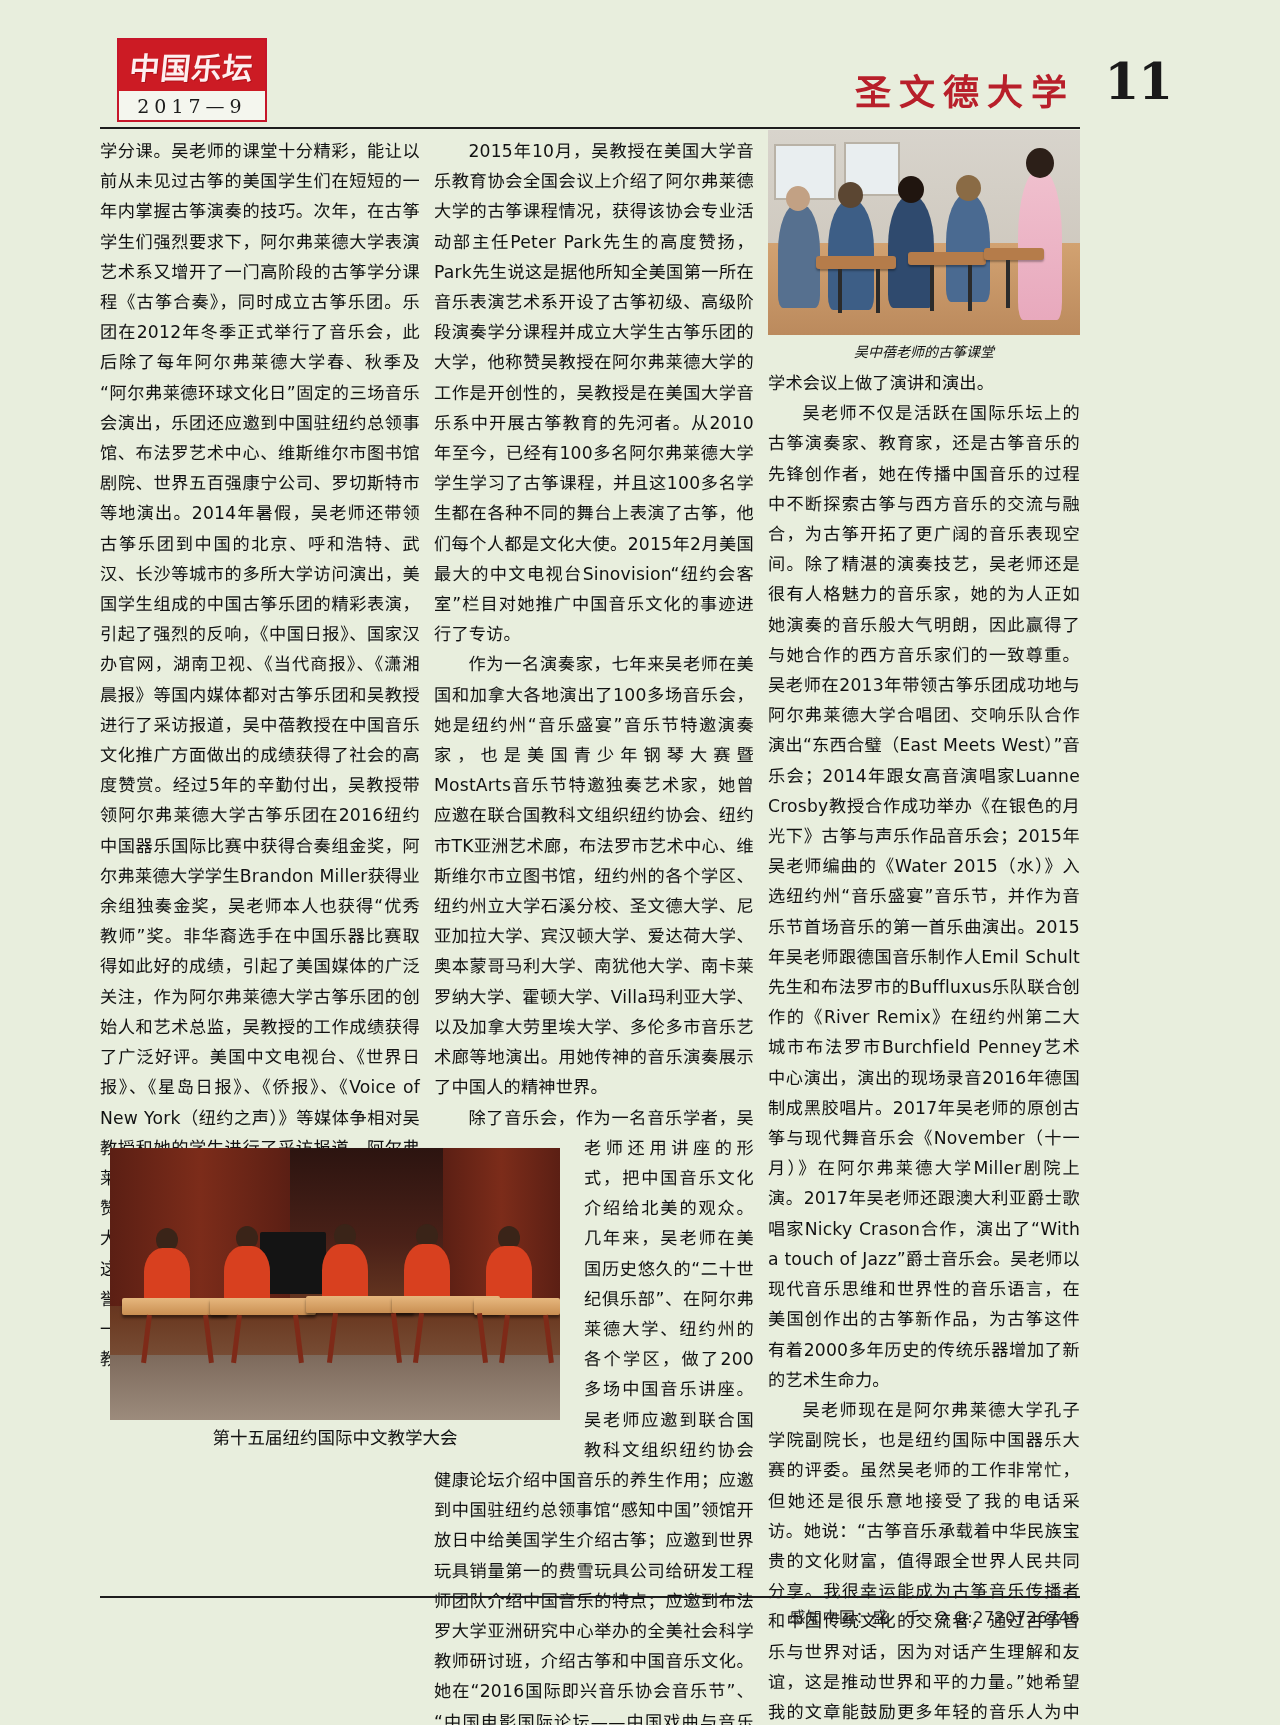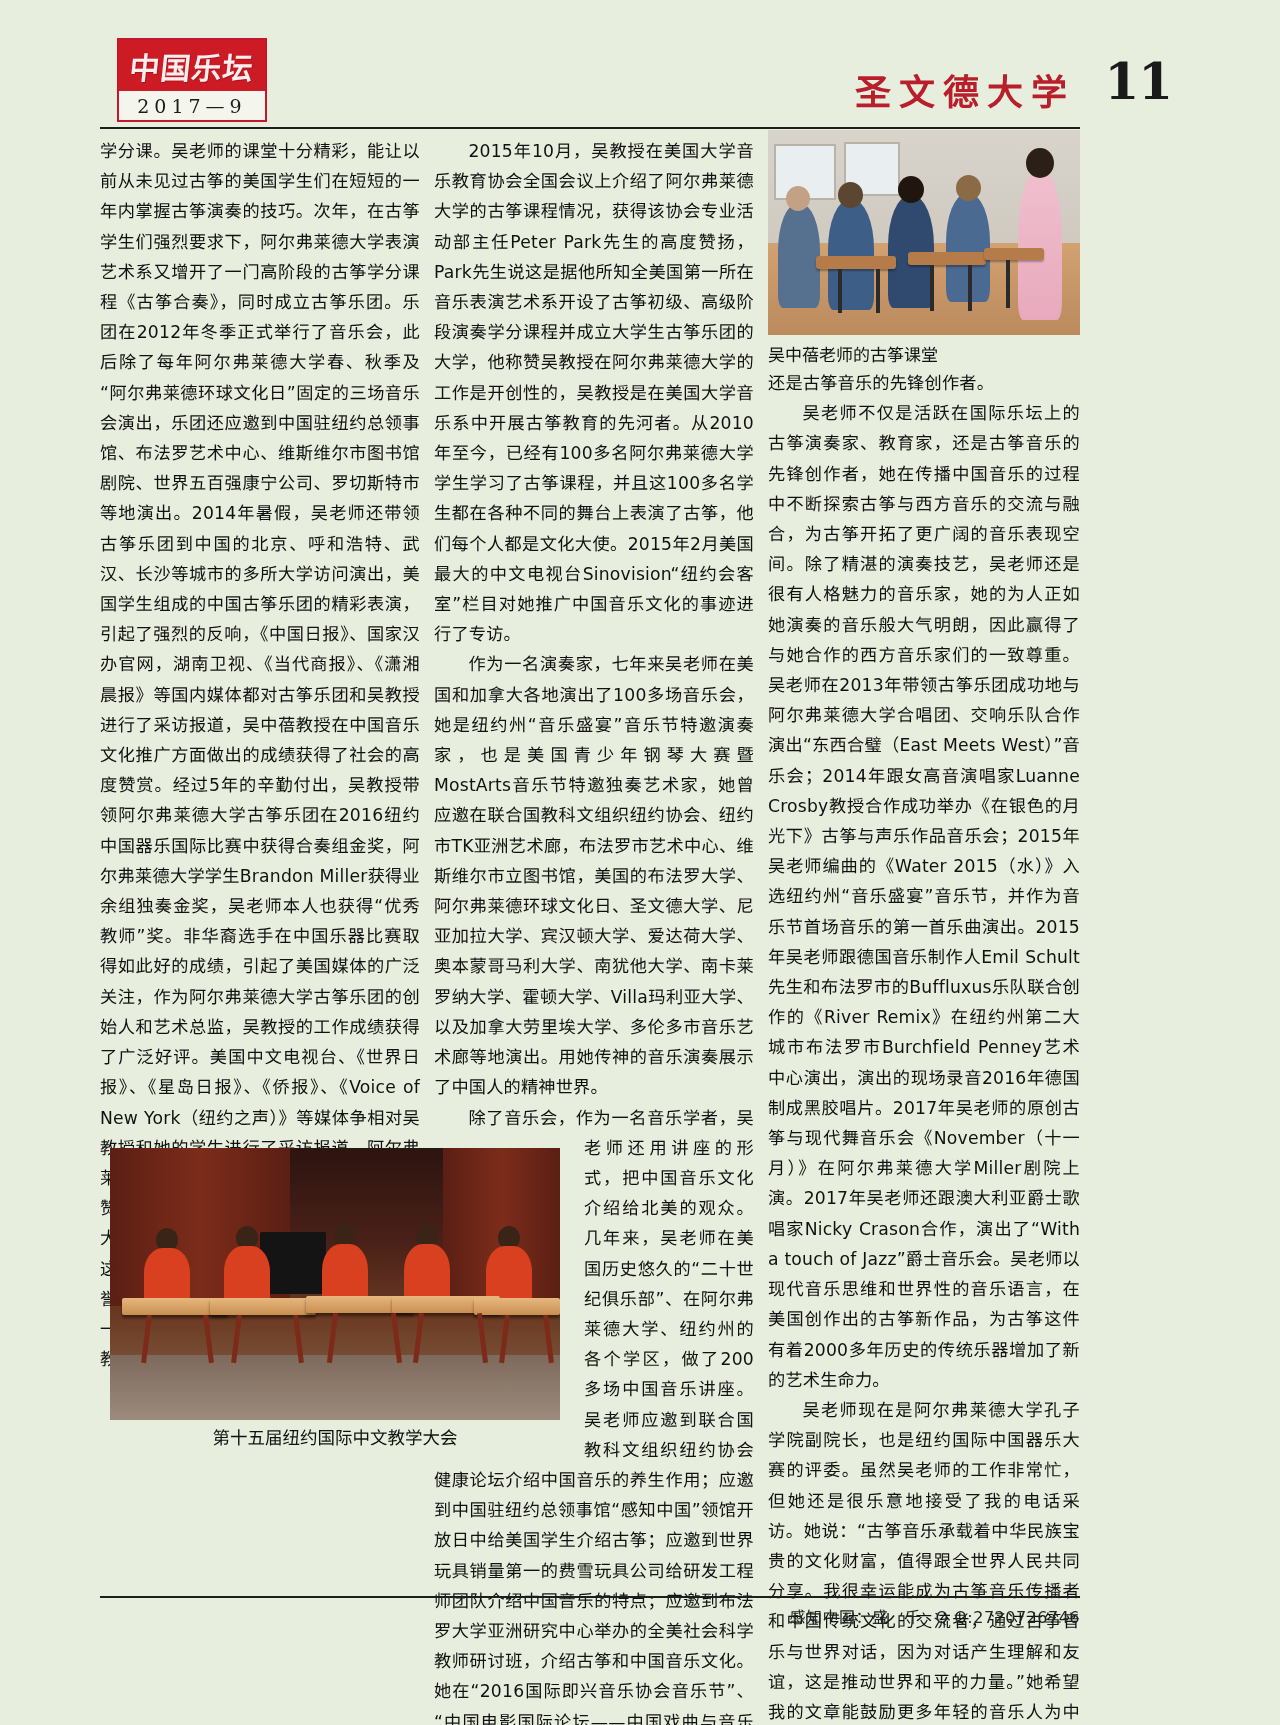--- a/index.html
+++ b/index.html
@@ -77,21 +77,21 @@
   
   .photo{position:absolute;overflow:hidden;}
 
   
   #photo-classroom{
     left:768px;top:130px;width:312px;height:205px;
     background:#caa889;
   }
   #cap-classroom{
     position:absolute;left:768px;top:341px;width:312px;
-    text-align:left;font-size:17px;color:#111;
+    text-align:center;font-size:14px;color:#111;font-style:italic;
   }
 
   
   #photo-concert{
     left:110px;top:1148px;width:450px;height:272px;
     background:#1a0d0a;
   }
   #cap-concert{
     position:absolute;left:110px;top:1424px;width:450px;
     text-align:center;font-size:17.5px;color:#111;
@@ -152,21 +152,21 @@
 <div class="rule-top"></div>
 
 <div class="col" id="col1">
   <p>学分课。吴老师的课堂十分精彩，能让以前从未见过古筝的美国学生们在短短的一年内掌握古筝演奏的技巧。次年，在古筝学生们强烈要求下，阿尔弗莱德大学表演艺术系又增开了一门高阶段的古筝学分课程《古筝合奏》，同时成立古筝乐团。乐团在2012年冬季正式举行了音乐会，此后除了每年阿尔弗莱德大学春、秋季及“阿尔弗莱德环球文化日”固定的三场音乐会演出，乐团还应邀到中国驻纽约总领事馆、布法罗艺术中心、维斯维尔市图书馆剧院、世界五百强康宁公司、罗切斯特市等地演出。2014年暑假，吴老师还带领古筝乐团到中国的北京、呼和浩特、武汉、长沙等城市的多所大学访问演出，美国学生组成的中国古筝乐团的精彩表演，引起了强烈的反响，《中国日报》、国家汉办官网，湖南卫视、《当代商报》、《潇湘晨报》等国内媒体都对古筝乐团和吴教授进行了采访报道，吴中蓓教授在中国音乐文化推广方面做出的成绩获得了社会的高度赞赏。经过5年的辛勤付出，吴教授带领阿尔弗莱德大学古筝乐团在2016纽约中国器乐国际比赛中获得合奏组金奖，阿尔弗莱德大学学生Brandon Miller获得业余组独奏金奖，吴老师本人也获得“优秀教师”奖。非华裔选手在中国乐器比赛取得如此好的成绩，引起了美国媒体的广泛关注，作为阿尔弗莱德大学古筝乐团的创始人和艺术总监，吴教授的工作成绩获得了广泛好评。美国中文电视台、《世界日报》、《星岛日报》、《侨报》、《Voice of New York（纽约之声）》等媒体争相对吴教授和她的学生进行了采访报道。阿尔弗莱德大学校长也亲自写贺信给吴教授，称赞她为学校做出了特殊贡献，并感谢她为大学争光。当地报纸阿尔弗莱德太阳报是这样评价吴老师：“她是一位享有国际声誉的古筝演奏家，但在阿尔弗莱德，她是一位用最好的心灵和情感呈现学生的优秀教师。”</p>
 </div>
 
 <div class="col" id="col2">
     <div style="float: left; width: 0px; height: 1012px;"></div>
     <div style="float: left; clear: left; width: 150px; height: 300px;"></div>
   <p class="ind">2015年10月，吴教授在美国大学音乐教育协会全国会议上介绍了阿尔弗莱德大学的古筝课程情况，获得该协会专业活动部主任Peter Park先生的高度赞扬，Park先生说这是据他所知全美国第一所在音乐表演艺术系开设了古筝初级、高级阶段演奏学分课程并成立大学生古筝乐团的大学，他称赞吴教授在阿尔弗莱德大学的工作是开创性的，吴教授是在美国大学音乐系中开展古筝教育的先河者。从2010年至今，已经有100多名阿尔弗莱德大学学生学习了古筝课程，并且这100多名学生都在各种不同的舞台上表演了古筝，他们每个人都是文化大使。2015年2月美国最大的中文电视台Sinovision“纽约会客室”栏目对她推广中国音乐文化的事迹进行了专访。</p>
-  <p class="ind">作为一名演奏家，七年来吴老师在美国和加拿大各地演出了100多场音乐会，她是纽约州“音乐盛宴”音乐节特邀演奏家，也是美国青少年钢琴大赛暨MostArts音乐节特邀独奏艺术家，她曾应邀在联合国教科文组织纽约协会、纽约市TK亚洲艺术廊，布法罗市艺术中心、维斯维尔市立图书馆，美国的布法罗大学、阿尔弗莱德环球文化日、圣文德大学、尼亚加拉大学、宾汉顿大学、爱达荷大学、奥本蒙哥马利大学、南犹他大学、南卡莱罗纳大学、霍顿大学、Villa玛利亚大学、以及加拿大劳里埃大学、多伦多市音乐艺术廊等地演出。用她传神的音乐演奏展示了中国人的精神世界。</p>
+  <p class="ind">作为一名演奏家，七年来吴老师在美国和加拿大各地演出了100多场音乐会，她是纽约州“音乐盛宴”音乐节特邀演奏家，也是美国青少年钢琴大赛暨MostArts音乐节特邀独奏艺术家，她曾应邀在联合国教科文组织纽约协会、纽约市TK亚洲艺术廊，布法罗市艺术中心、维斯维尔市立图书馆，纽约州的各个学区、纽约州立大学石溪分校、圣文德大学、尼亚加拉大学、宾汉顿大学、爱达荷大学、奥本蒙哥马利大学、南犹他大学、南卡莱罗纳大学、霍顿大学、Villa玛利亚大学、以及加拿大劳里埃大学、多伦多市音乐艺术廊等地演出。用她传神的音乐演奏展示了中国人的精神世界。</p>
   <p class="ind">除了音乐会，作为一名音乐学者，吴老师还用讲座的形式，把中国音乐文化介绍给北美的观众。几年来，吴老师在美国历史悠久的“二十世纪俱乐部”、在阿尔弗莱德大学、纽约州的各个学区，做了200多场中国音乐讲座。吴老师应邀到联合国教科文组织纽约协会健康论坛介绍中国音乐的养生作用；应邀到中国驻纽约总领事馆“感知中国”领馆开放日中给美国学生介绍古筝；应邀到世界玩具销量第一的费雪玩具公司给研发工程师团队介绍中国音乐的特点；应邀到布法罗大学亚洲研究中心举办的全美社会科学教师研讨班，介绍古筝和中国音乐文化。她在“2016国际即兴音乐协会音乐节”、“中国电影国际论坛——中国戏曲与音乐电影”、“第十五届纽约国际中文教学大会”等国际性</p>
 </div>
 
 <div class="photo" id="photo-classroom">
   <div class="cl-wall"></div>
   <div class="cl-floor"></div>
 
   <div class="cl-win" style="left:6px;top:14px;width:58px;height:52px;"></div>
   <div class="cl-win" style="left:76px;top:12px;width:52px;height:50px;"></div>
 
@@ -190,21 +190,21 @@
   <div class="cl-zither" style="left:216px;top:118px;width:60px;height:12px;"></div>
   <div class="cl-stand" style="left:70px;top:139px;width:4px;height:44px;"></div>
   <div class="cl-stand" style="left:108px;top:139px;width:4px;height:44px;"></div>
   <div class="cl-stand" style="left:162px;top:135px;width:4px;height:46px;"></div>
   <div class="cl-stand" style="left:200px;top:135px;width:4px;height:46px;"></div>
   <div class="cl-stand" style="left:238px;top:130px;width:4px;height:48px;"></div>
 </div>
 <div id="cap-classroom">吴中蓓老师的古筝课堂</div>
 
 <div class="col" id="col3b">
-  <p>还是古筝音乐的先锋创作者。</p>
+  <p>学术会议上做了演讲和演出。</p>
   <p class="ind">吴老师不仅是活跃在国际乐坛上的古筝演奏家、教育家，还是古筝音乐的先锋创作者，她在传播中国音乐的过程中不断探索古筝与西方音乐的交流与融合，为古筝开拓了更广阔的音乐表现空间。除了精湛的演奏技艺，吴老师还是很有人格魅力的音乐家，她的为人正如她演奏的音乐般大气明朗，因此赢得了与她合作的西方音乐家们的一致尊重。吴老师在2013年带领古筝乐团成功地与阿尔弗莱德大学合唱团、交响乐队合作演出“东西合璧（East Meets West）”音乐会；2014年跟女高音演唱家Luanne Crosby教授合作成功举办《在银色的月光下》古筝与声乐作品音乐会；2015年吴老师编曲的《Water 2015（水）》入选纽约州“音乐盛宴”音乐节，并作为音乐节首场音乐的第一首乐曲演出。2015年吴老师跟德国音乐制作人Emil Schult先生和布法罗市的Buffluxus乐队联合创作的《River Remix》在纽约州第二大城市布法罗市Burchfield Penney艺术中心演出，演出的现场录音2016年德国制成黑胶唱片。2017年吴老师的原创古筝与现代舞音乐会《November（十一月）》在阿尔弗莱德大学Miller剧院上演。2017年吴老师还跟澳大利亚爵士歌唱家Nicky Crason合作，演出了“With a touch of Jazz”爵士音乐会。吴老师以现代音乐思维和世界性的音乐语言，在美国创作出的古筝新作品，为古筝这件有着2000多年历史的传统乐器增加了新的艺术生命力。</p>
   <p class="ind">吴老师现在是阿尔弗莱德大学孔子学院副院长，也是纽约国际中国器乐大赛的评委。虽然吴老师的工作非常忙，但她还是很乐意地接受了我的电话采访。她说：“古筝音乐承载着中华民族宝贵的文化财富，值得跟全世界人民共同分享。我很幸运能成为古筝音乐传播者和中国传统文化的交流者，通过古筝音乐与世界对话，因为对话产生理解和友谊，这是推动世界和平的力量。”她希望我的文章能鼓励更多年轻的音乐人为中国音乐文化的传播作贡献。我也祝她在美国的音乐事业更加成功，把古筝音乐传遍全世界。</p>
 </div>
 
 <div class="photo" id="photo-concert">
   <div class="cc-bg"></div>
   <div class="cc-curtain" style="left:0;width:40%;"></div>
   <div class="cc-curtain" style="right:0;width:26%;"></div>
   <div class="cc-stagefloor"></div>
 

